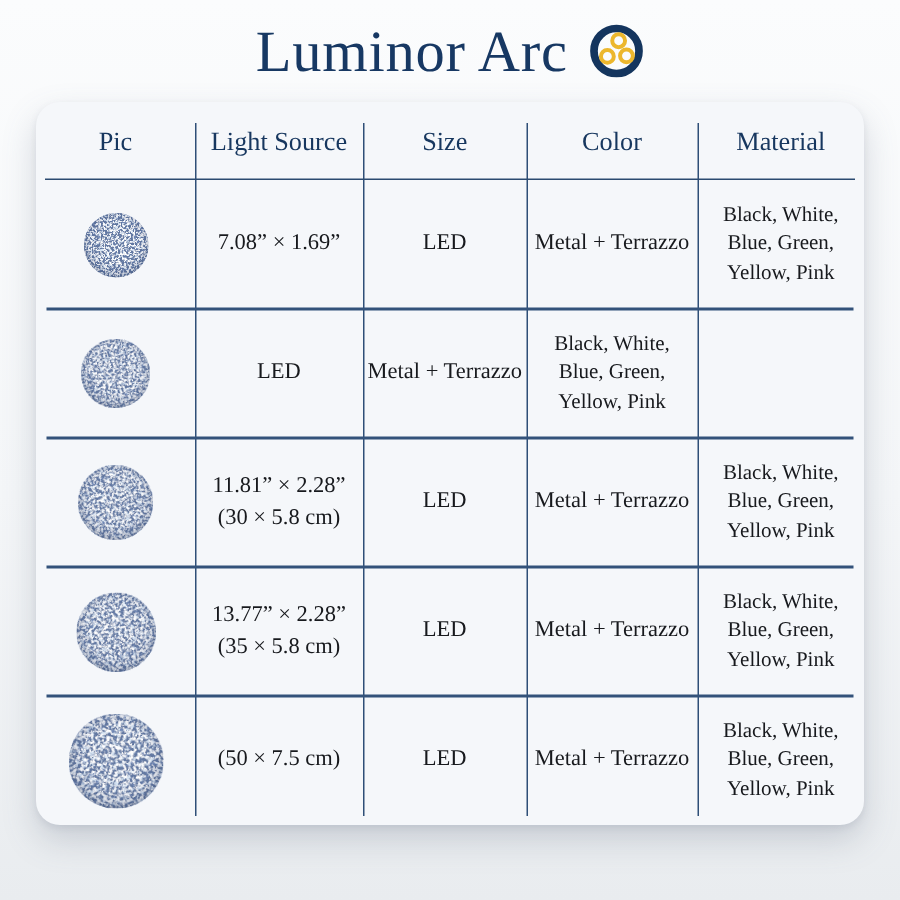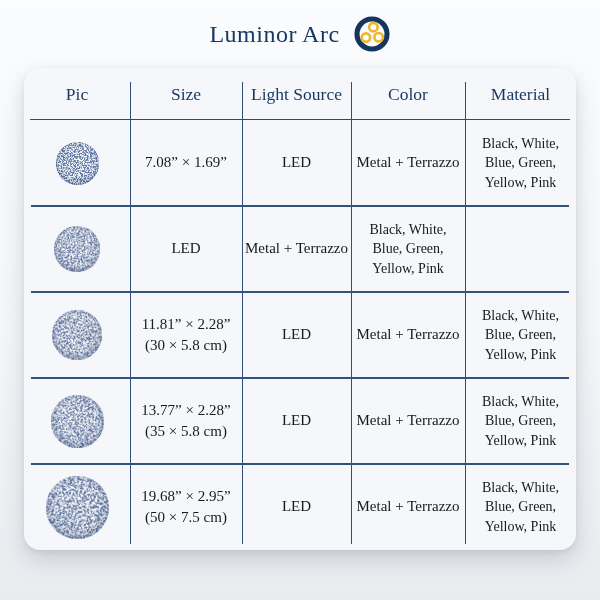--- a/index.html
+++ b/index.html
@@ -11,21 +11,21 @@
     background: linear-gradient(180deg, #fbfcfd 0%, #f4f6f8 55%, #e9ecef 100%);
   }
   .defs-svg { position: absolute; width: 0; height: 0; }
 
   
   .brand {
     position: absolute; left: 0; top: 0; width: 600px; height: 68px;
     display: flex; align-items: center; justify-content: center; gap: 13px;
   }
   .brand-title {
-    font-size: 24px; font-weight: normal; color: #173863; letter-spacing: 0.5px;
+    font-size: 39px; font-weight: normal; color: #173863; letter-spacing: 0.5px;
     line-height: 1;
   }
   .brand-logo { display: block; }
 
   
   .card {
     position: absolute; left: 24px; top: 68px; width: 552px; height: 482px;
     background: #f5f7fa; border-radius: 16px;
     box-shadow: 0 10px 22px rgba(96,108,128,0.25), 0 2px 5px rgba(96,108,128,0.12);
   }
@@ -90,22 +90,22 @@
     <circle cx="21.5" cy="12.8" r="4.5" fill="none" stroke="#ecb72d" stroke-width="2.8"></circle>
     <circle cx="13.6" cy="23.8" r="4.5" fill="none" stroke="#ecb72d" stroke-width="2.8"></circle>
     <circle cx="27.0" cy="23.4" r="4.5" fill="none" stroke="#ecb72d" stroke-width="2.8"></circle>
   </svg>
 </div>
 
 <div class="card">
 
   <div class="thead">
     <div class="cell hcell">Pic</div>
+    <div class="cell hcell">Light Source</div>
     <div class="cell hcell">Size</div>
-    <div class="cell hcell">Light Source</div>
     <div class="cell hcell">Color</div>
     <div class="cell hcell">Material</div>
   </div>
 
   <div id="rows">
   <div class="trow">
     <div class="cell">
       <svg class="pic-svg" viewBox="0 0 60 60" width="43" height="43">
         <g class="rot" transform="rotate(0 30 30)">
           <circle cx="30" cy="30" r="30" fill="#7289b7" filter="url(#terrazzo)"></circle>
@@ -174,21 +174,20 @@
   <div class="trow">
     <div class="cell">
       <svg class="pic-svg" viewBox="0 0 60 60" width="63" height="63">
         <g class="rot" transform="rotate(288 30 30)">
           <circle cx="30" cy="30" r="30" fill="#7289b7" filter="url(#terrazzo)"></circle>
         </g>
         <circle cx="30" cy="30" r="30" fill="url(#discShade)"></circle>
       </svg>
     </div>
     <div class="cell body-text">
-      <div>19.68” × 2.95”</div>
       <div>(50 × 7.5 cm)</div>
     </div>
     <div class="cell body-text">LED</div>
     <div class="cell body-text">Metal + Terrazzo</div>
     <div class="cell color-cell">Black, White, Blue, Green, Yellow, Pink</div>
   </div>
 </div>
 
   <div class="vline v1"></div>
   <div class="vline v2"></div>

